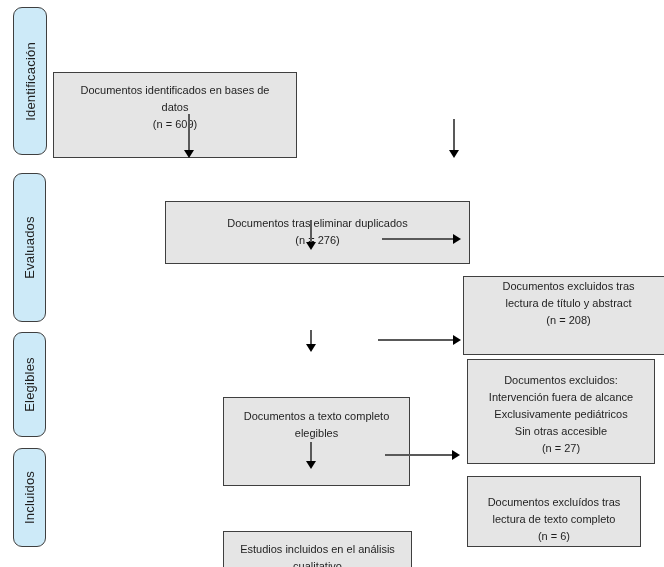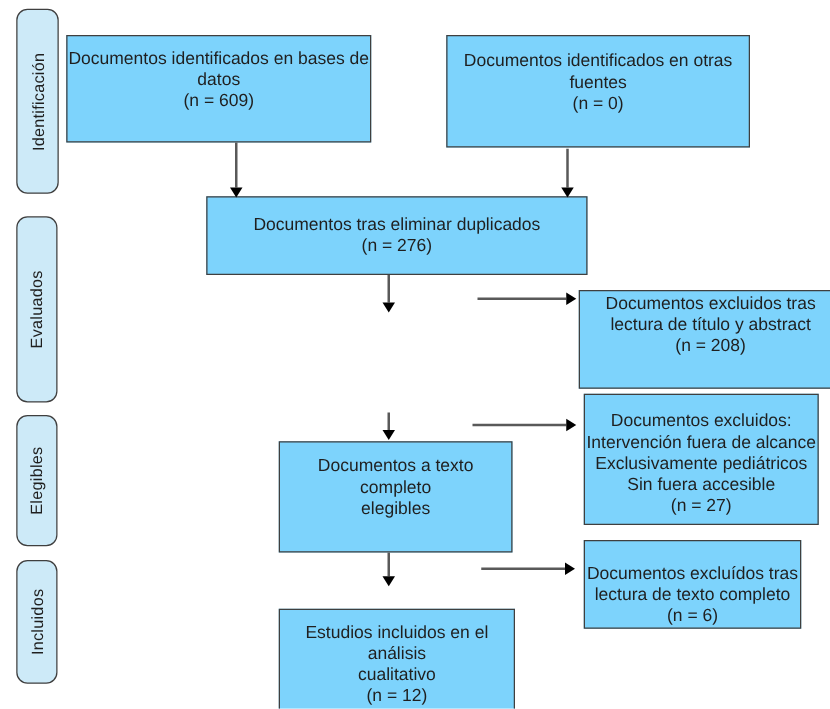--- a/index.html
+++ b/index.html
@@ -23,27 +23,28 @@
   .stage span{
     transform:rotate(-90deg);
     white-space:nowrap;
     font-size:13px;
     letter-spacing:0.2px;
     color:#1f1f1f;
   }
   
   .bx{
     position:absolute;
-    background:#7dd3fc;
+    background:#e5e5e5;
     border:1.5px solid var(--box-border,#3f3f3f);
     box-sizing:border-box;
     display:flex;flex-direction:column;align-items:center;
     text-align:center;
-    font-size:14px;
+    font-size:11px;
     line-height:17px;
+    margin-top:44px;
   }
   .bx .ln{width:100%;}
   
   .vline{position:absolute;width:2px;background:var(--line-color,#595959);}
   .hline{position:absolute;height:2px;background:var(--line-color,#595959);}
   .head-down{
     position:absolute;width:0;height:0;
     border-left:5px solid transparent;
     border-right:5px solid transparent;
     border-top:8px solid var(--arrow-color,#000);
@@ -71,24 +72,20 @@
   </div>
   <div class="stage" style="left:13px;top:448px;width:33px;height:99px">
     <span>Incluidos</span>
   </div>
 
   <div class="bx" style="left:53px;top:28px;width:244px;height:86px;padding-top:9px">
     <div class="ln">Documentos identificados en bases de</div>
     <div class="ln">datos</div>
     <div class="ln">(n = 609)</div>
   </div>
-  <div class="bx" style="left:357px;top:28px;width:243px;height:90px;padding-top:11px">
-    <div class="ln">Documentos identificados en otras fuentes</div>
-    <div class="ln">(n = 0)</div>
-  </div>
 
   <div class="bx" style="left:165px;top:157px;width:305px;height:63px;padding-top:13px">
     <div class="ln">Documentos tras eliminar duplicados</div>
     <div class="ln">(n = 276)</div>
   </div>
 
 
   <div class="bx" style="left:223px;top:353px;width:187px;height:89px;padding-top:10px">
     <div class="ln">Documentos a texto completo</div>
     <div class="ln">elegibles</div>
@@ -102,21 +99,21 @@
 
   <div class="bx" style="left:463px;top:232px;width:211px;height:79px;padding-top:1px">
     <div class="ln">Documentos excluidos tras</div>
     <div class="ln">lectura de título y abstract</div>
     <div class="ln">(n = 208)</div>
   </div>
   <div class="bx" style="left:467px;top:315px;width:188px;height:105px;padding-top:12px">
     <div class="ln">Documentos excluidos:</div>
     <div class="ln">Intervención fuera de alcance</div>
     <div class="ln">Exclusivamente pediátricos</div>
-    <div class="ln">Sin fuera accesible</div>
+    <div class="ln">Sin otras accesible</div>
     <div class="ln">(n = 27)</div>
   </div>
   <div class="bx" style="left:467px;top:432px;width:174px;height:71px;padding-top:17px">
     <div class="ln">Documentos excluídos tras</div>
     <div class="ln">lectura de texto completo</div>
     <div class="ln">(n = 6)</div>
   </div>
 
   <div class="vline" style="left:188px;top:114px;height:36px"></div>
   <div class="head-down" style="left:184px;top:150px"></div>

